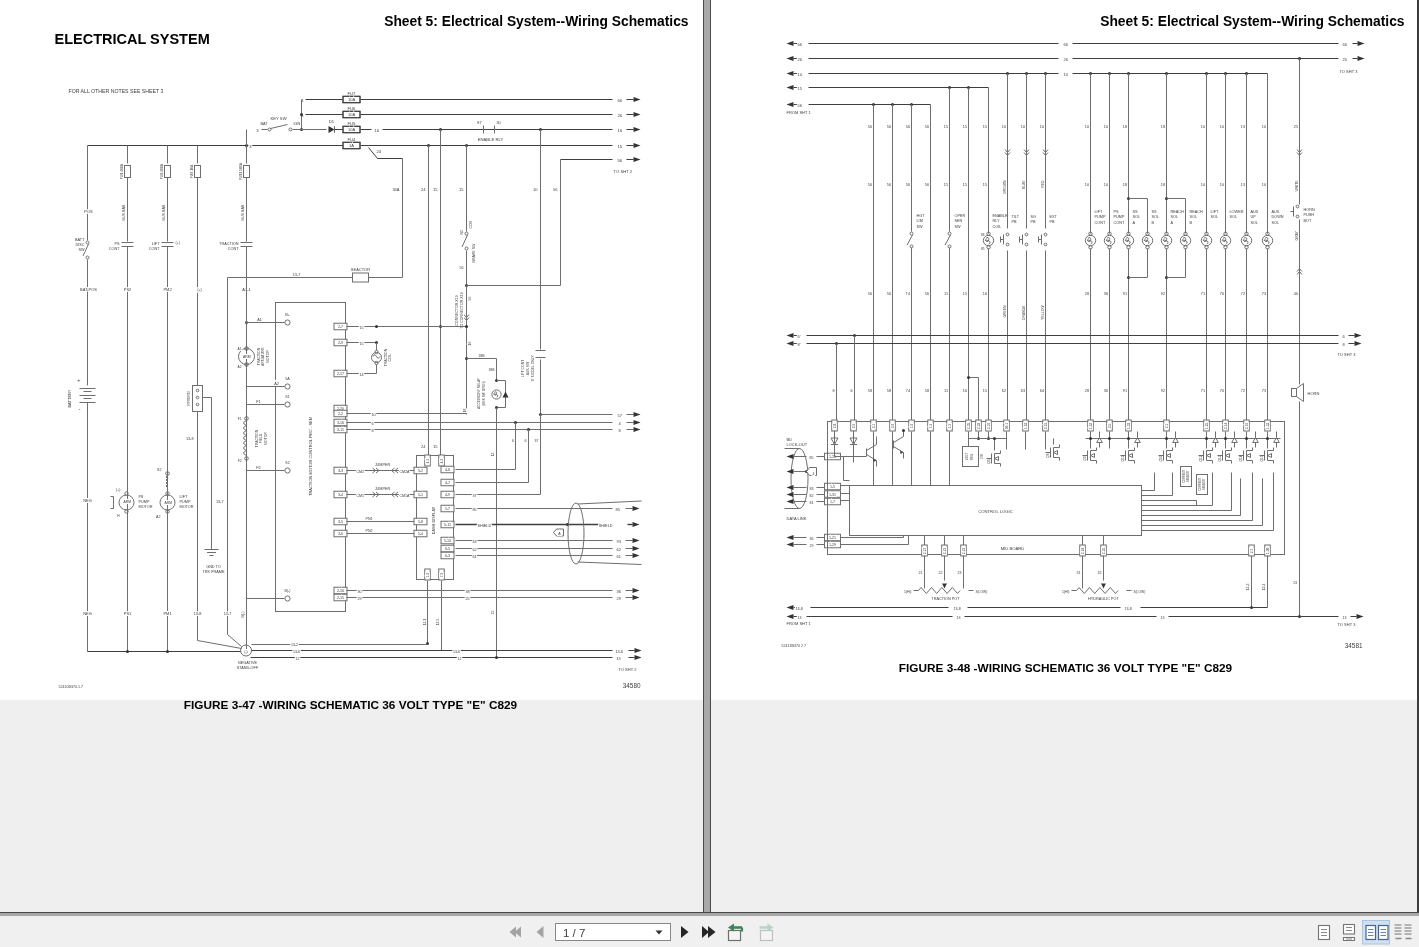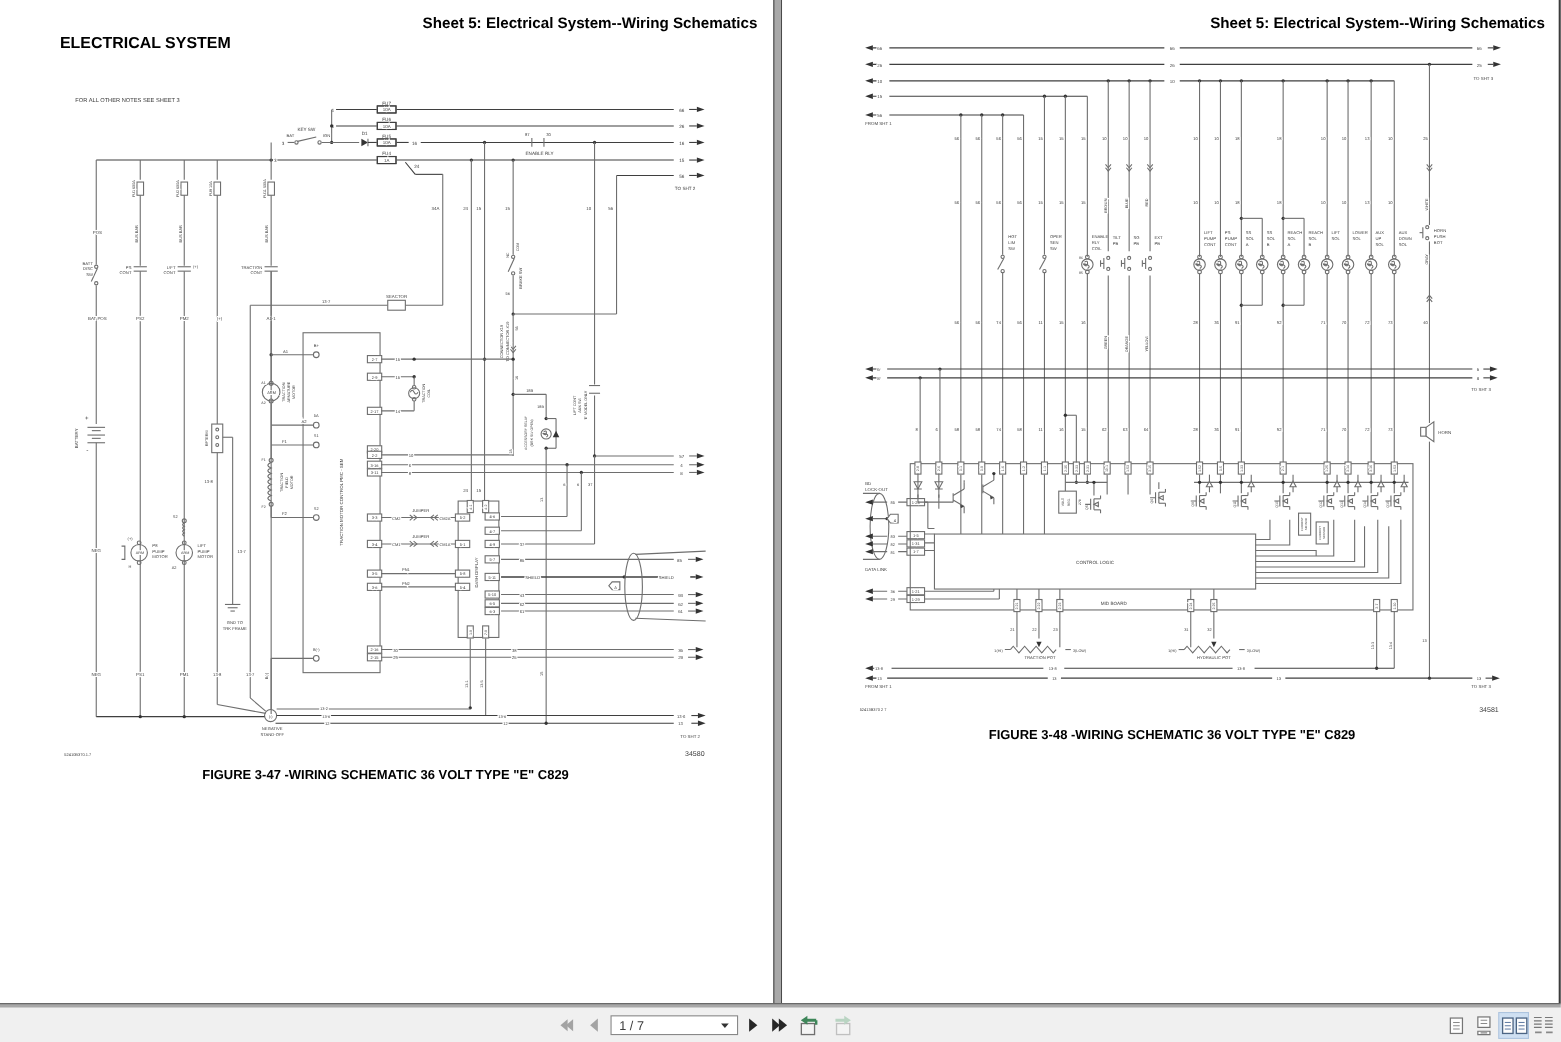--- a/index.html
+++ b/index.html
@@ -1,15 +1,15 @@
 <!DOCTYPE html>
 <html><head><meta charset="utf-8"><title>doc</title><style>
 html,body{margin:0;padding:0;background:#efefef;font-family:"Liberation Sans",sans-serif;}
 #stage{position:relative;width:1419px;height:947px;overflow:hidden;background:#efefef;}
-.page{position:absolute;top:0;background:#ffffff;height:912px;}
+.page{position:absolute;top:0;background:#ffffff;height:700px;}
 svg text{font-family:"Liberation Sans",sans-serif;fill:#3d3d3d;}
 svg .hdr{fill:#000;}
 svg g.dk{stroke:#3f3f3f;}
 svg .lbl{paint-order:stroke;stroke:#ffffff;stroke-width:2px;}
 </style></head><body>
 <div id="stage">
 
 <div class="page" style="left:0;width:703px;"><svg width="703" height="912" viewBox="-0.5 -0.5 703 912">
         <g stroke="#6e6e6e" stroke-width="1" fill="none"></g>
         <g stroke="none">

